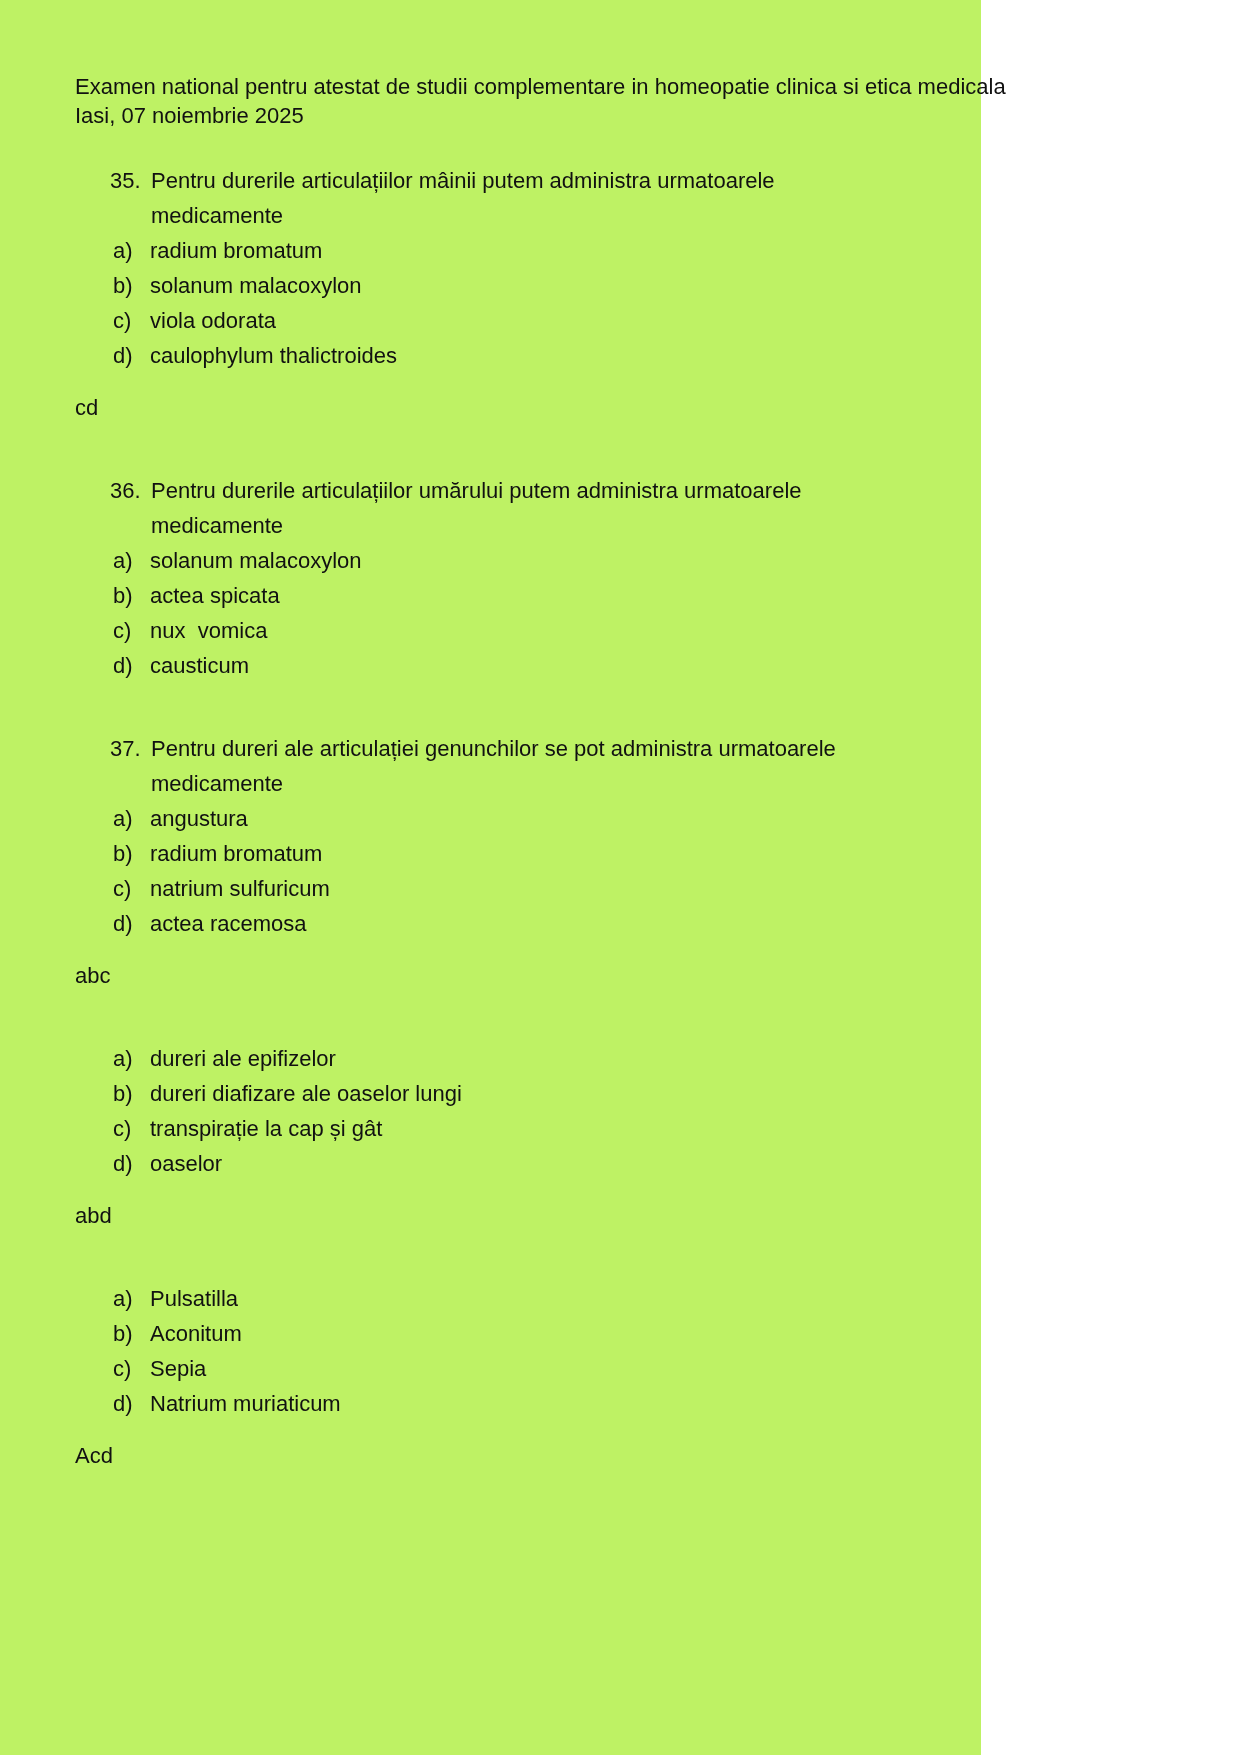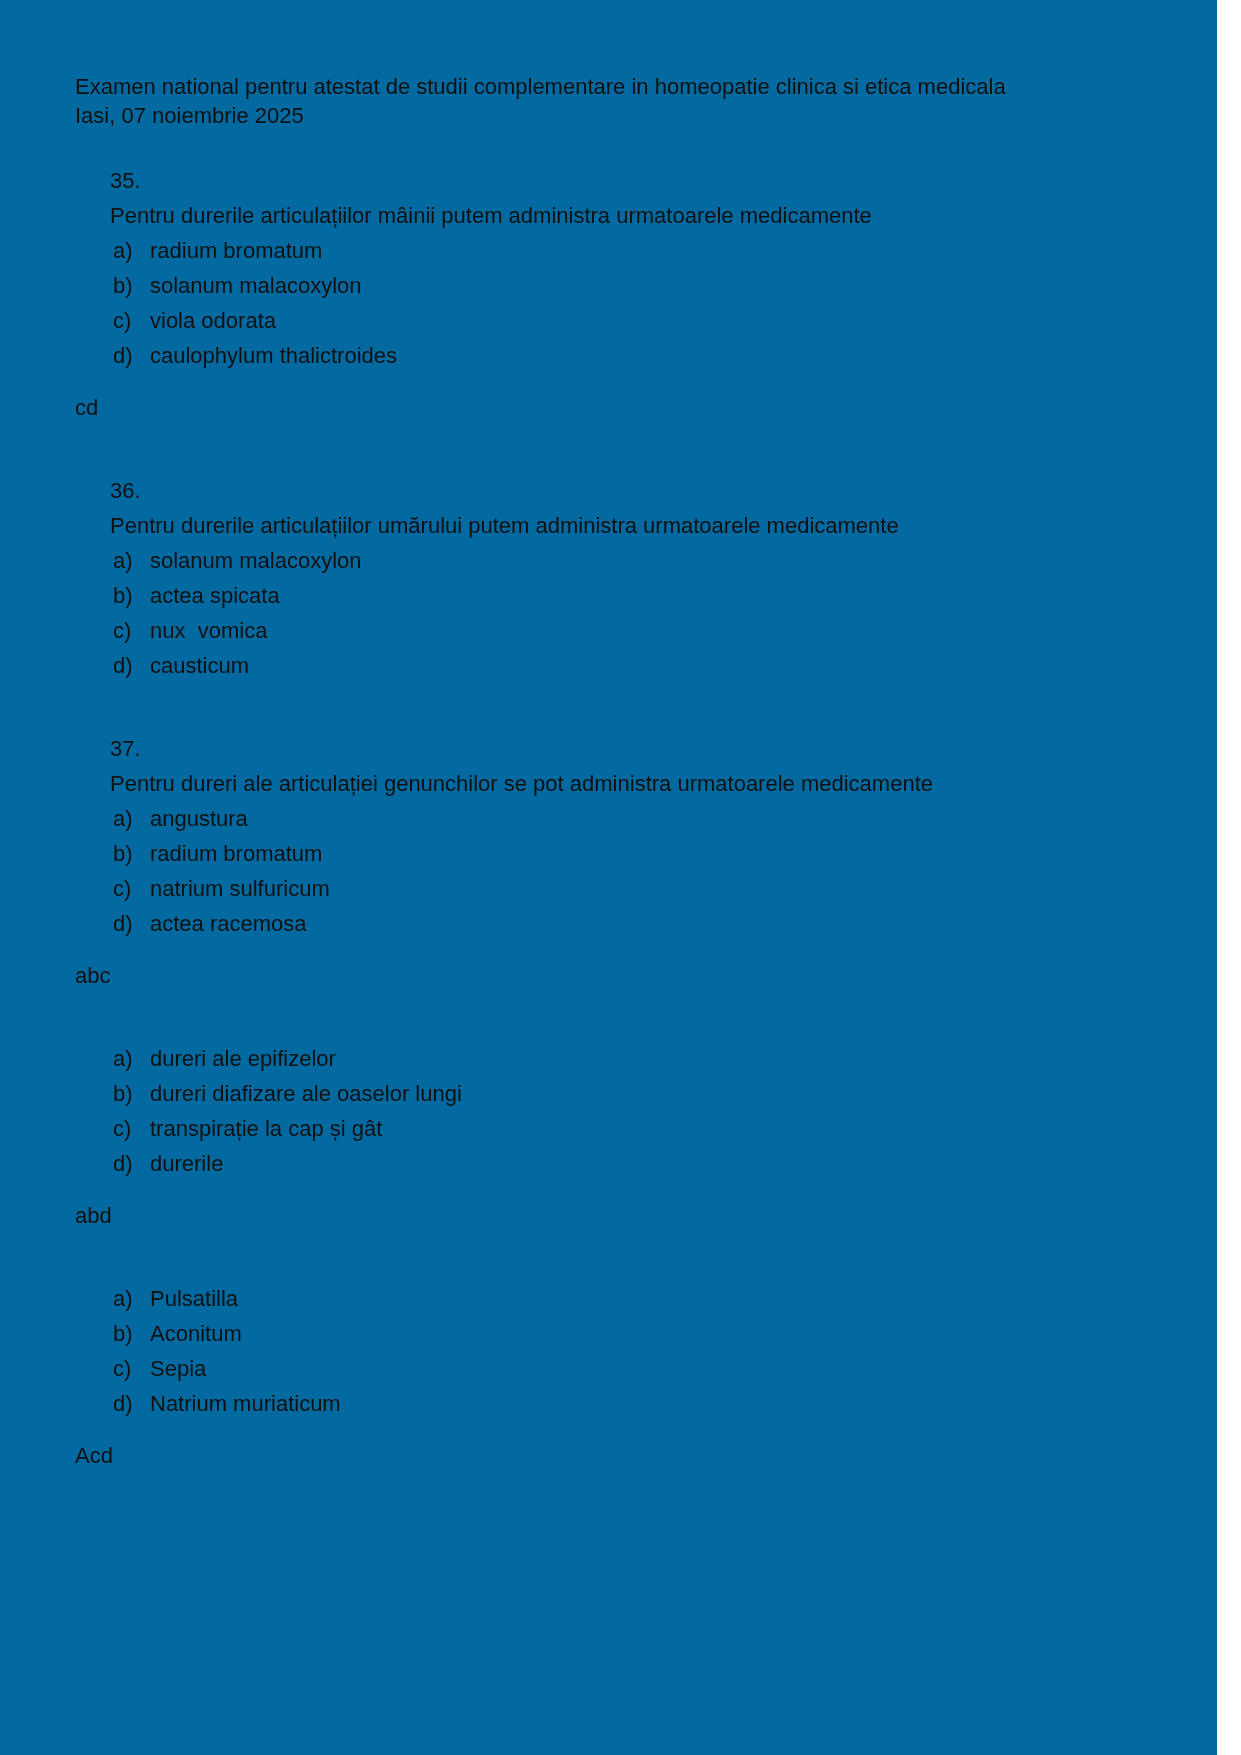--- a/index.html
+++ b/index.html
@@ -9,39 +9,38 @@
   }
   body {
     width: 1241px;
     height: 1755px;
     font-family: "Liberation Sans", "DejaVu Sans", sans-serif;
     color: #111111;
     overflow: hidden;
   }
   .page {
     box-sizing: border-box;
-    width: 1217px;
+    width: 981px;
     height: 1755px;
     padding: 72px 75px 0 75px;
-    background: #0369a1;
+    background: #bef264;
   }
   .doc-header {
     font-size: 22px;
     line-height: 29px;
   }
   .header-line { white-space: nowrap; }
   .question-block { margin: 0; }
   .questions > .question-block:first-child { margin-top: 33px; }
   .questions > .question-block + .question-block { margin-top: 48px; }
   .question-line {
     margin-left: 35px;
     font-size: 22px;
     line-height: 35px;
     display: flex;
-    flex-direction: column;
   }
   .qnum {
     flex: 0 0 auto;
     min-width: 41px;
   }
   .qtext { flex: 1 1 auto; }
   .option-line {
     margin-left: 38px;
     font-size: 22px;
     line-height: 35px;
@@ -152,21 +151,21 @@
       <div class="option-line">
         <span class="opt-letter">b)</span>
         <span class="opt-text">dureri diafizare ale oaselor lungi</span>
       </div>
       <div class="option-line">
         <span class="opt-letter">c)</span>
         <span class="opt-text">transpirație la cap și gât</span>
       </div>
       <div class="option-line">
         <span class="opt-letter">d)</span>
-        <span class="opt-text">durerile</span>
+        <span class="opt-text">oaselor</span>
       </div>
       <div class="answer-line">abd</div>
     </section>
 
     <section class="question-block">
       <div class="option-line">
         <span class="opt-letter">a)</span>
         <span class="opt-text">Pulsatilla</span>
       </div>
       <div class="option-line">

